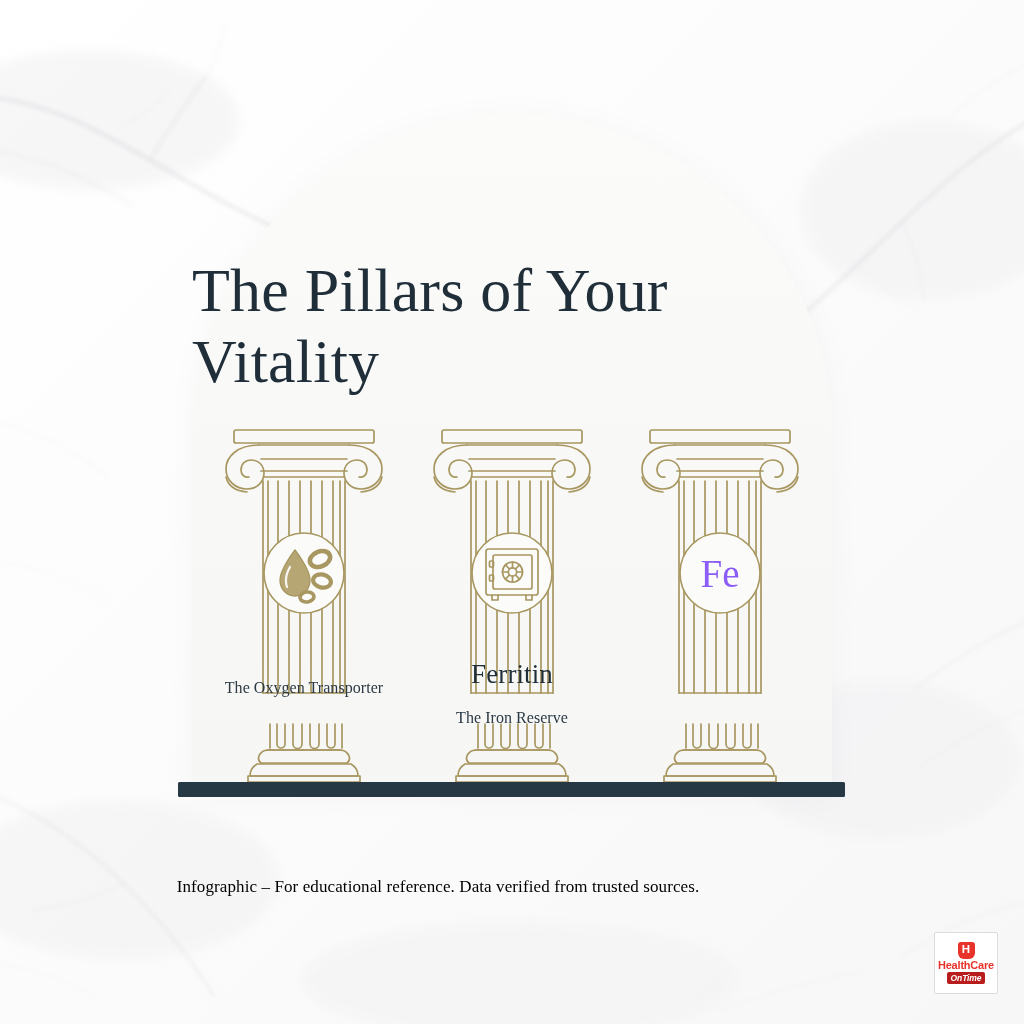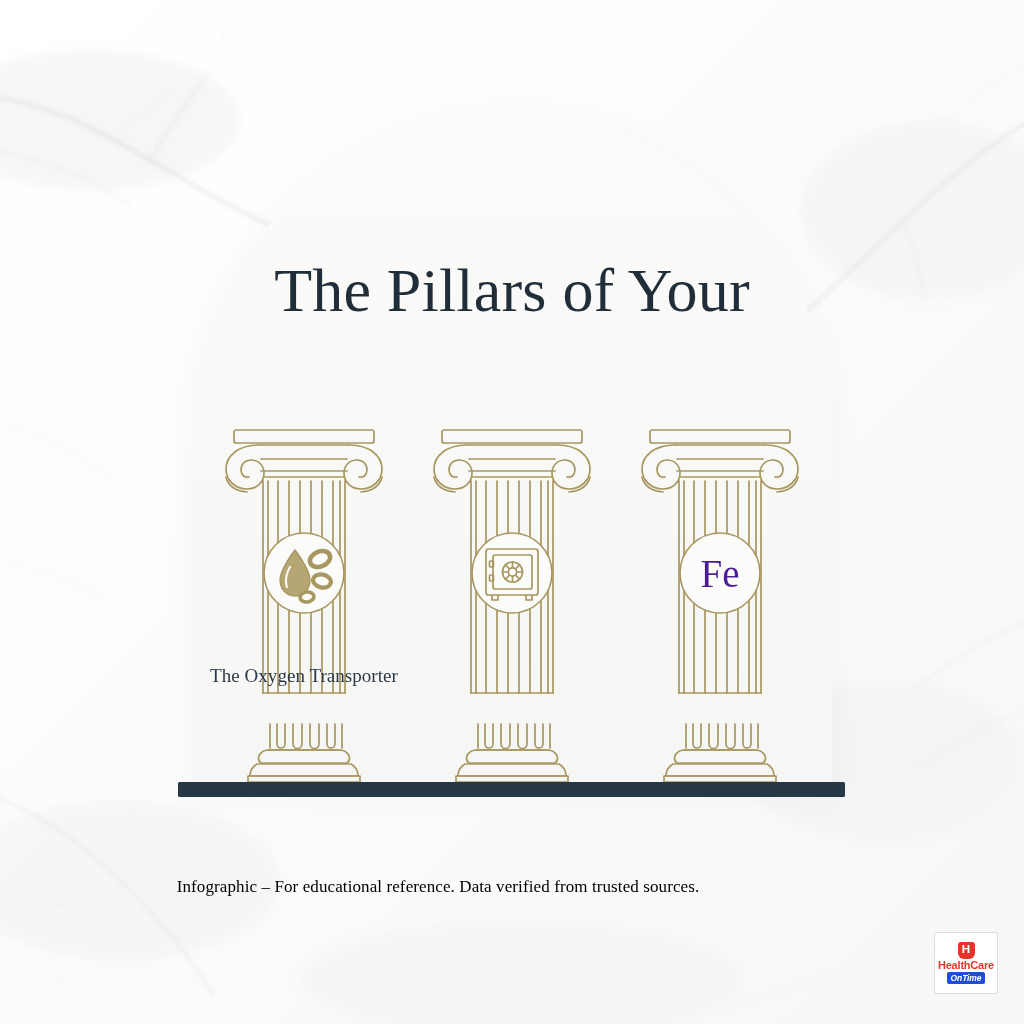--- a/index.html
+++ b/index.html
@@ -38,21 +38,21 @@
     border-radius: 320px 320px 0 0;
     box-shadow: 0 2px 26px rgba(120,120,125,0.055);
   }
 
   
   #title-block {
     position: absolute;
     left: 192px;
     top: 255px;
     width: 640px;
-    text-align: center;
+    text-align: left;
     color: #1f2e39;
     font-size: 62px;
     line-height: 1.14;
     letter-spacing: 0.2px;
     font-weight: 400;
   }
 
   
   #pillars-row {
     position: absolute;
@@ -85,23 +85,23 @@
     pointer-events: none;
   }
   .pillar-name {
     color: #1f2e39;
     font-size: 27px;
     line-height: 1.1;
     letter-spacing: 0.1px;
     white-space: nowrap;
   }
   .pillar-sub {
-    margin-top: 5px;
+    margin-top: 19px;
     color: #2b3a45;
-    font-size: 19px;
+    font-size: 16px;
     line-height: 1.15;
     letter-spacing: 0.05px;
     white-space: nowrap;
   }
 
   
   #ground-bar {
     position: absolute;
     left: 178px;
     top: 782px;
@@ -155,21 +155,21 @@
     line-height: 1;
   }
   #logo-wordmark {
     color: #e8332a;
     font-size: 11px;
     font-weight: bold;
     line-height: 1.05;
     letter-spacing: -0.2px;
   }
   #logo-subbadge {
-    background: #1d4ed8;
+    background: #b91c1c;
     color: #ffffff;
     font-size: 8.5px;
     font-style: italic;
     font-weight: bold;
     line-height: 1;
     padding: 1.5px 4px 2px 4px;
     border-radius: 2px;
     letter-spacing: -0.1px;
   }
 </style>
@@ -238,20 +238,21 @@
       <path d="M 1034 900 C 980 912, 936 932, 900 958" stroke-width="1.0" opacity="0.24"></path>
       <path d="M 720 1010 C 768 994, 812 980, 860 972" stroke-width="0.8" opacity="0.2"></path>
     </g>
   </svg>
 </div>
 
 <div id="arch-card"></div>
 
 <div id="title-block">
   <div>The Pillars of Your</div>
+  <div>Vitality</div>
 </div>
 
 <div id="pillars-row">
 
   <div class="pillar">
     <div class="pillar-art">
       <svg viewBox="0 0 200 360" xmlns="http://www.w3.org/2000/svg">
         <g fill="none" stroke="#a89760" stroke-width="1.7" stroke-linecap="round" stroke-linejoin="round">
 
           <rect x="30" y="5" width="140" height="13" rx="2"></rect>
@@ -385,20 +386,24 @@
           <path d="M 45.5 44 L 49.6 48.1"></path>
           <path d="M 49.6 33.9 L 45.5 38"></path>
           <path d="M 39.5 44 L 35.4 48.1"></path>
 
           <path d="M 22 64 L 22 69 L 28 69 L 28 64"></path>
           <path d="M 56 64 L 56 69 L 62 69 L 62 64"></path>
         </g>
       </svg>
     </div>
 
+    <div class="pillar-labels">
+      <div class="pillar-name">Ferritin</div>
+      <div class="pillar-sub">The Iron Reserve</div>
+    </div>
 
     <div style="position:absolute;left:0;top:297px;width:200px;height:63px;">
       <svg viewBox="0 0 200 63" xmlns="http://www.w3.org/2000/svg">
         <g fill="none" stroke="#a89760" stroke-width="1.7" stroke-linecap="round" stroke-linejoin="round">
           <path d="M 66 2 L 66 26"></path>
           <path d="M 73 2 L 73 22 A 4 4 0 0 0 81 22 L 81 2"></path>
           <path d="M 89 2 L 89 22 A 4.5 4.5 0 0 0 98 22 L 98 2"></path>
           <path d="M 106 2 L 106 22 A 4.5 4.5 0 0 0 115 22 L 115 2"></path>
           <path d="M 123 2 L 123 22 A 4 4 0 0 0 131 22 L 131 2"></path>
           <path d="M 138 2 L 138 26"></path>
@@ -444,21 +449,21 @@
       </svg>
     </div>
 
     <div style="position:absolute;left:58px;top:106px;width:84px;height:84px;">
       <svg viewBox="0 0 84 84" xmlns="http://www.w3.org/2000/svg">
         <circle cx="42" cy="42" r="40" fill="#fbfbfa" stroke="#a89760" stroke-width="1.6"></circle>
       </svg>
     </div>
     <div style="position:absolute;left:58px;top:106px;width:84px;height:84px;
                 display:flex;align-items:center;justify-content:center;
-                color:#4c1d95;font-size:39px;line-height:1;
+                color:#8b5cf6;font-size:39px;line-height:1;
                 font-family:'Liberation Serif','DejaVu Serif',serif;">Fe</div>
 
 
     <div style="position:absolute;left:0;top:297px;width:200px;height:63px;">
       <svg viewBox="0 0 200 63" xmlns="http://www.w3.org/2000/svg">
         <g fill="none" stroke="#a89760" stroke-width="1.7" stroke-linecap="round" stroke-linejoin="round">
           <path d="M 66 2 L 66 26"></path>
           <path d="M 73 2 L 73 22 A 4 4 0 0 0 81 22 L 81 2"></path>
           <path d="M 89 2 L 89 22 A 4.5 4.5 0 0 0 98 22 L 98 2"></path>
           <path d="M 106 2 L 106 22 A 4.5 4.5 0 0 0 115 22 L 115 2"></path>

